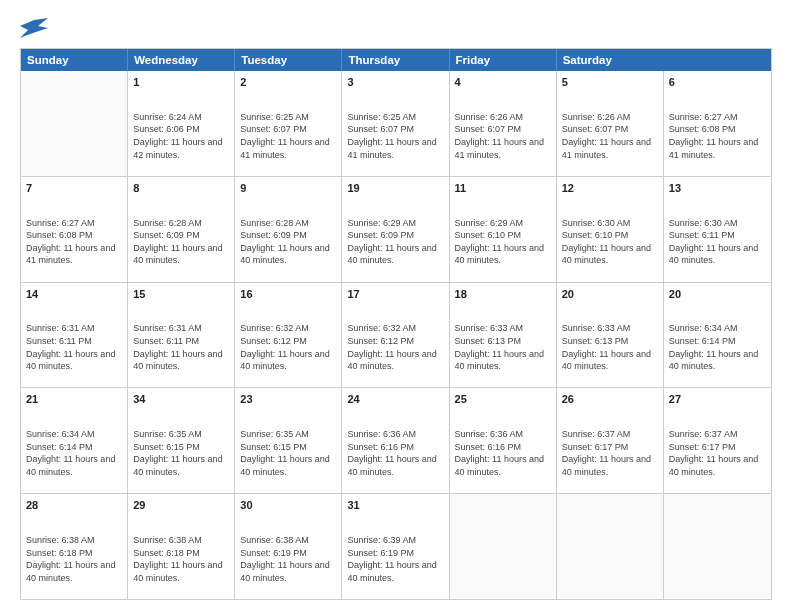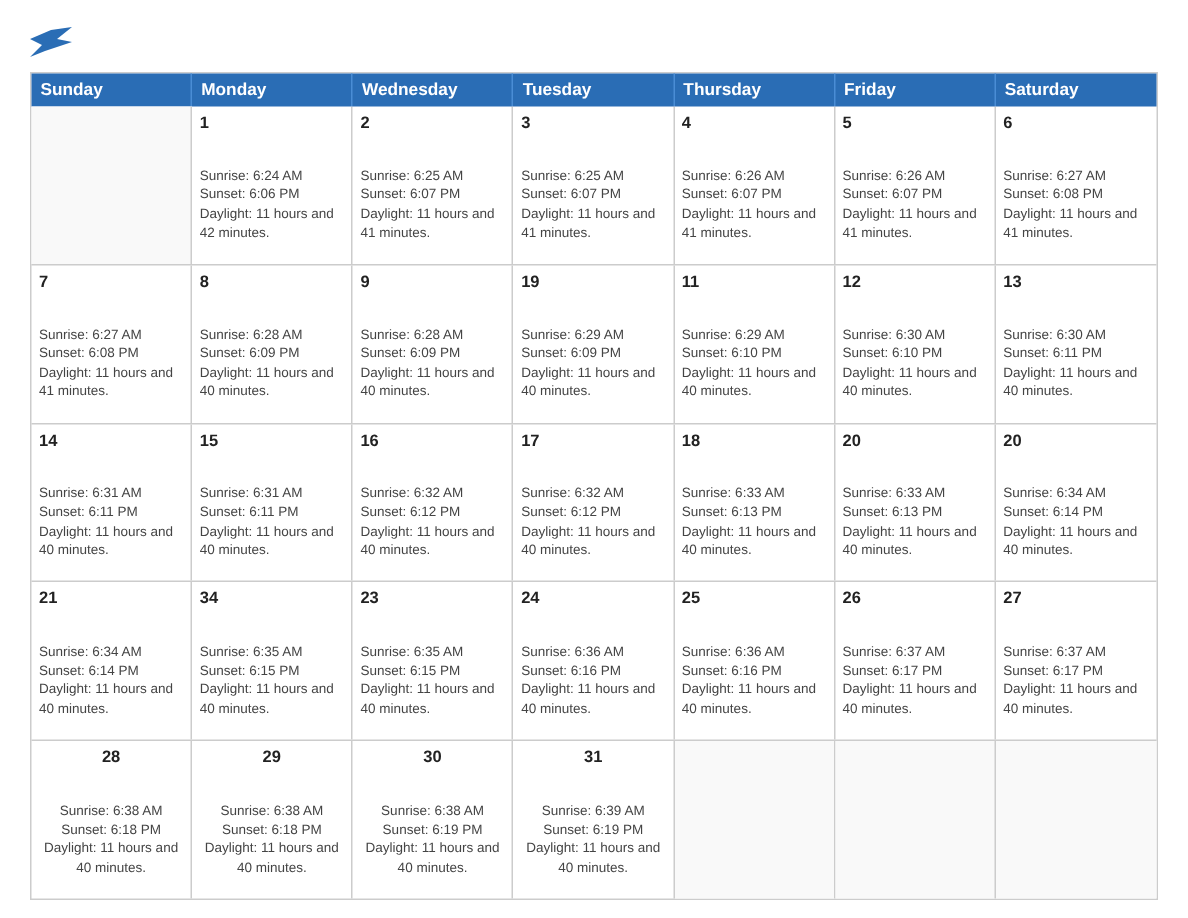--- a/index.html
+++ b/index.html
@@ -79,21 +79,21 @@
       flex: 1;
       display: flex;
       flex-direction: column;
     }
     .cal-row {
       display: grid;
       grid-template-columns: repeat(7, 1fr);
       flex: 1;
       border-bottom: 1px solid #ccc;
     }
-    .cal-row:last-child { border-bottom: none; text-align: center; }
+    .cal-row:last-child { border-bottom: none; }
     .cal-cell {
       padding: 4px 5px 3px 5px;
       border-right: 1px solid #ccc;
       font-size: 9.5px;
       color: #333;
       line-height: 1.35;
       vertical-align: top;
       min-height: 0;
     }
     .cal-cell:last-child { border-right: none; }
@@ -127,21 +127,20 @@
     </div>
     <div class="title-block">
       <div class="month-title"></div>
       <div class="location"></div>
     </div>
   </div>
 
   <div class="calendar">
     <div class="cal-header" id="cal-header">
         <div class="cal-header-cell">Sunday</div>
-        <div class="cal-header-cell">Monday</div>
         <div class="cal-header-cell">Wednesday</div>
         <div class="cal-header-cell">Tuesday</div>
         <div class="cal-header-cell">Thursday</div>
         <div class="cal-header-cell">Friday</div>
         <div class="cal-header-cell">Saturday</div>
       </div>
     <div class="cal-body" id="cal-body">
         <div class="cal-row">
           <div class="cal-cell empty"></div>
           <div class="cal-cell">

